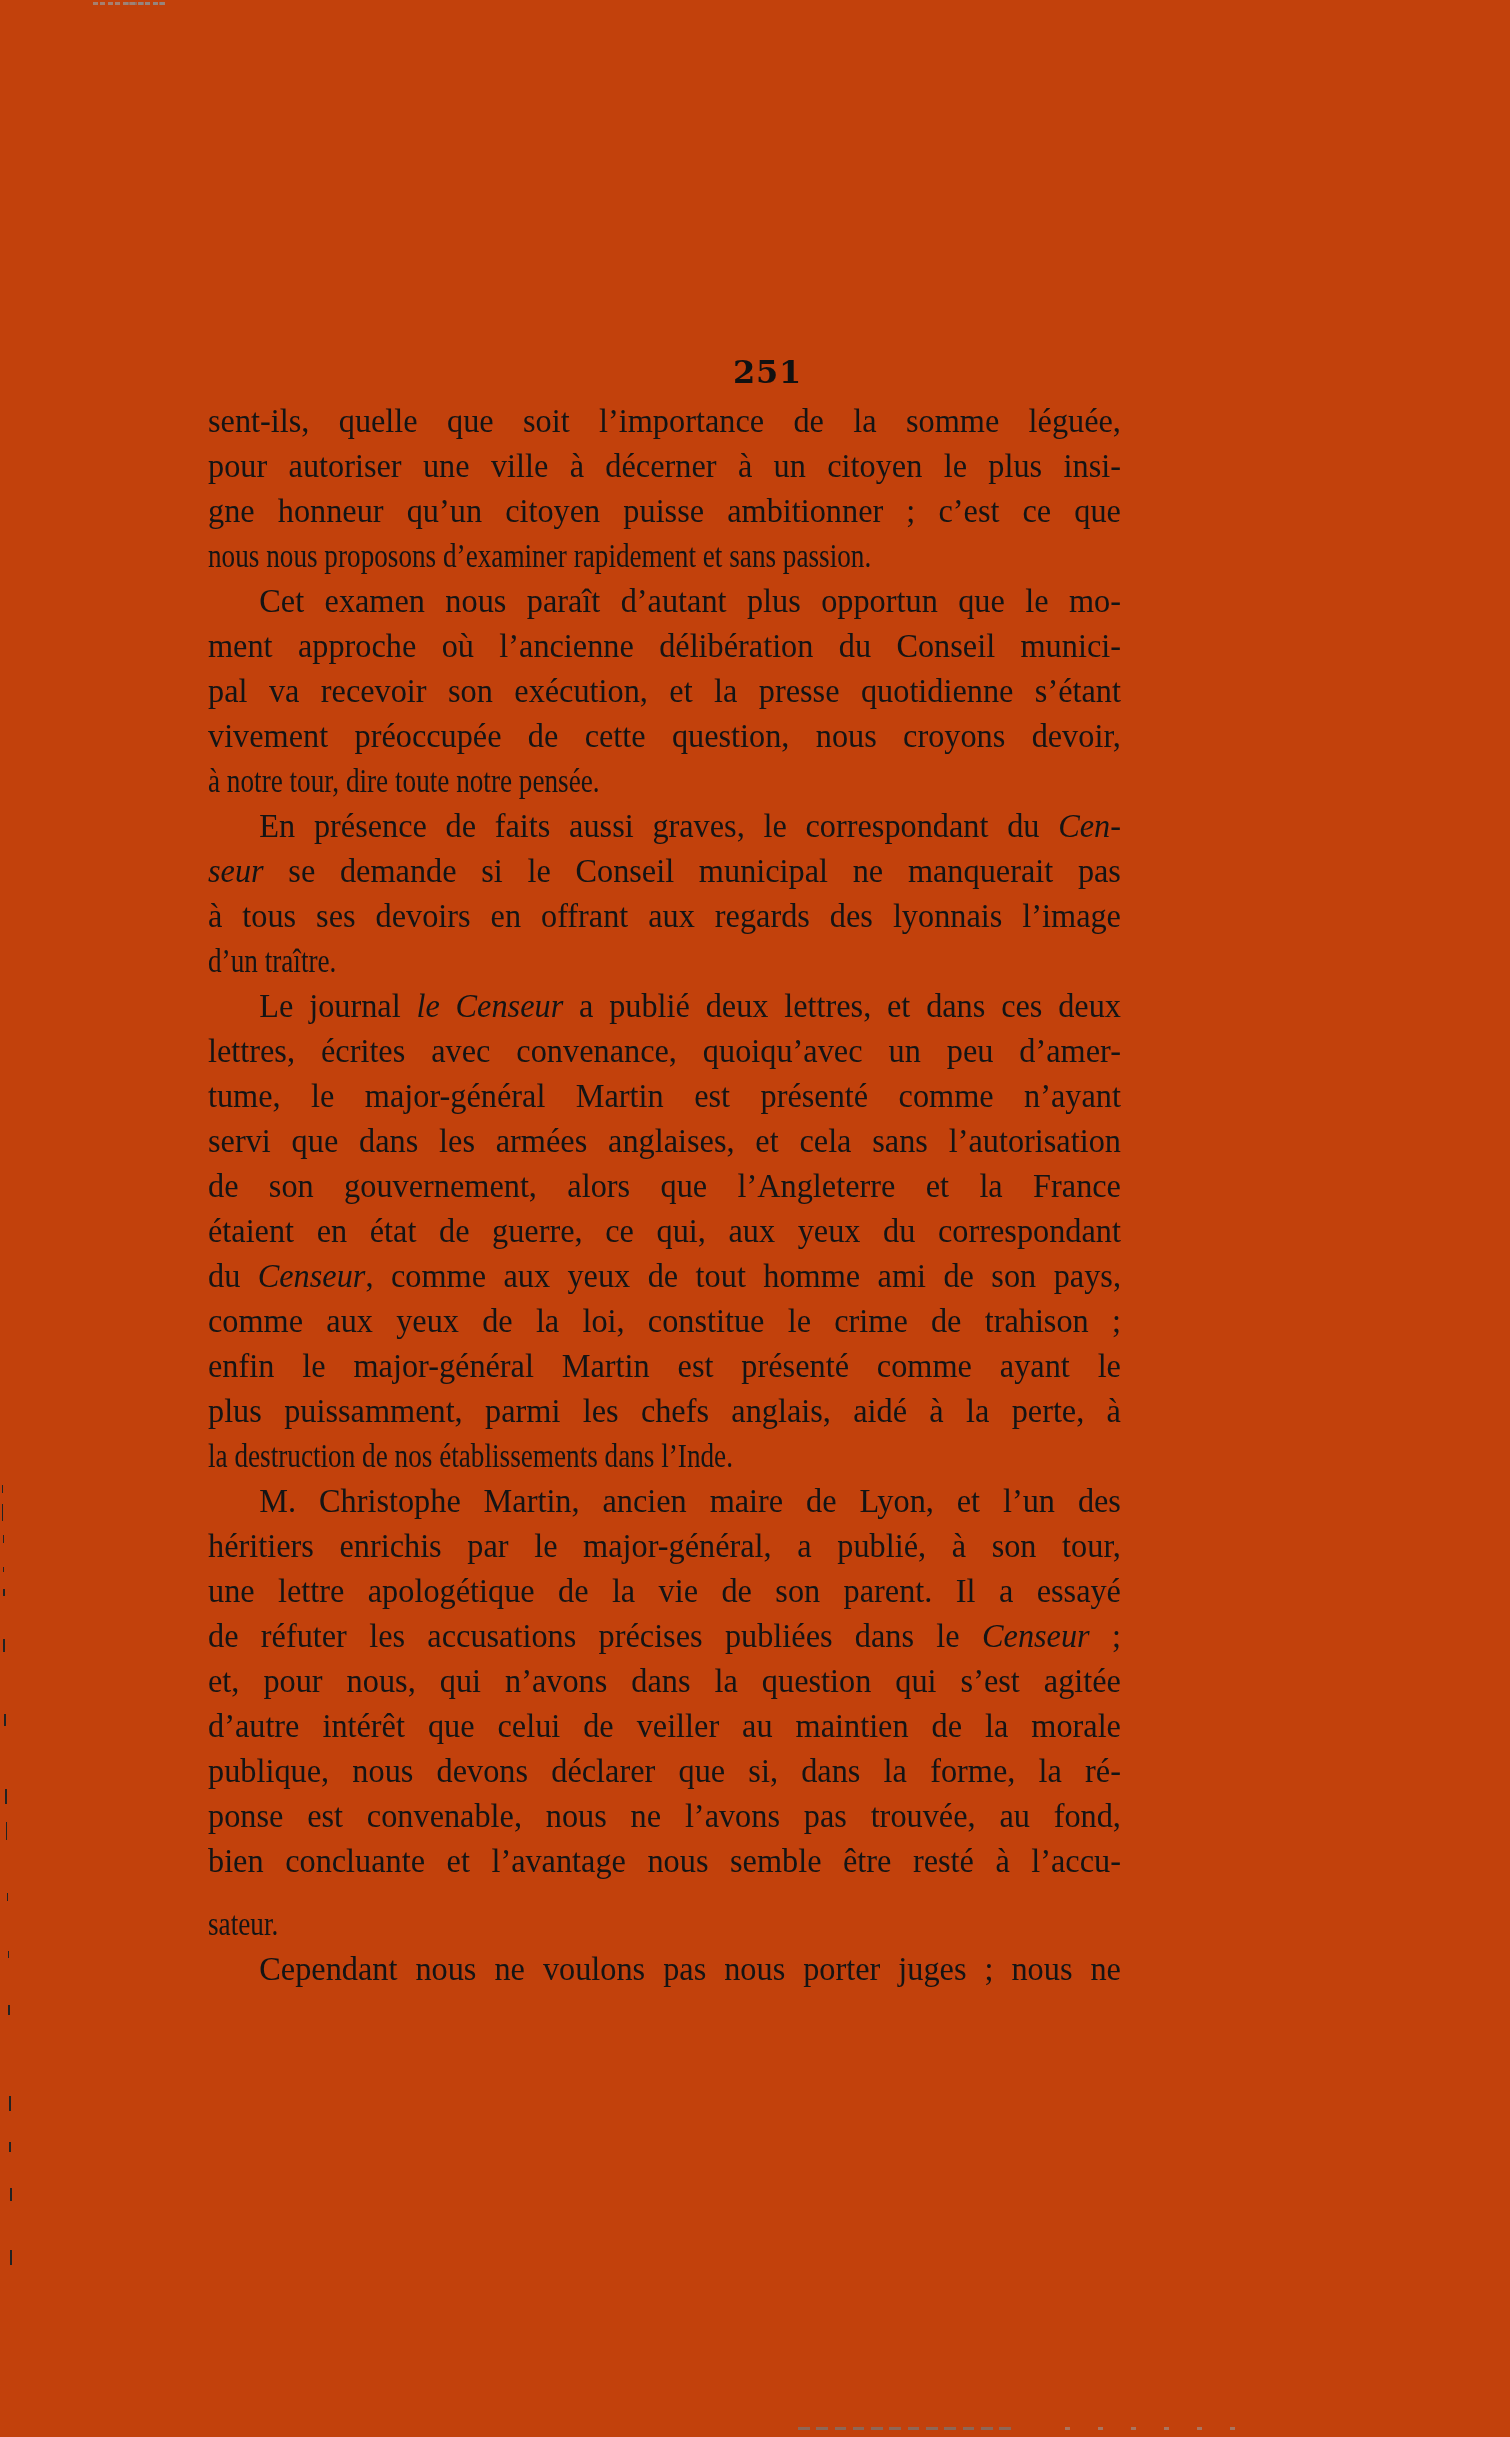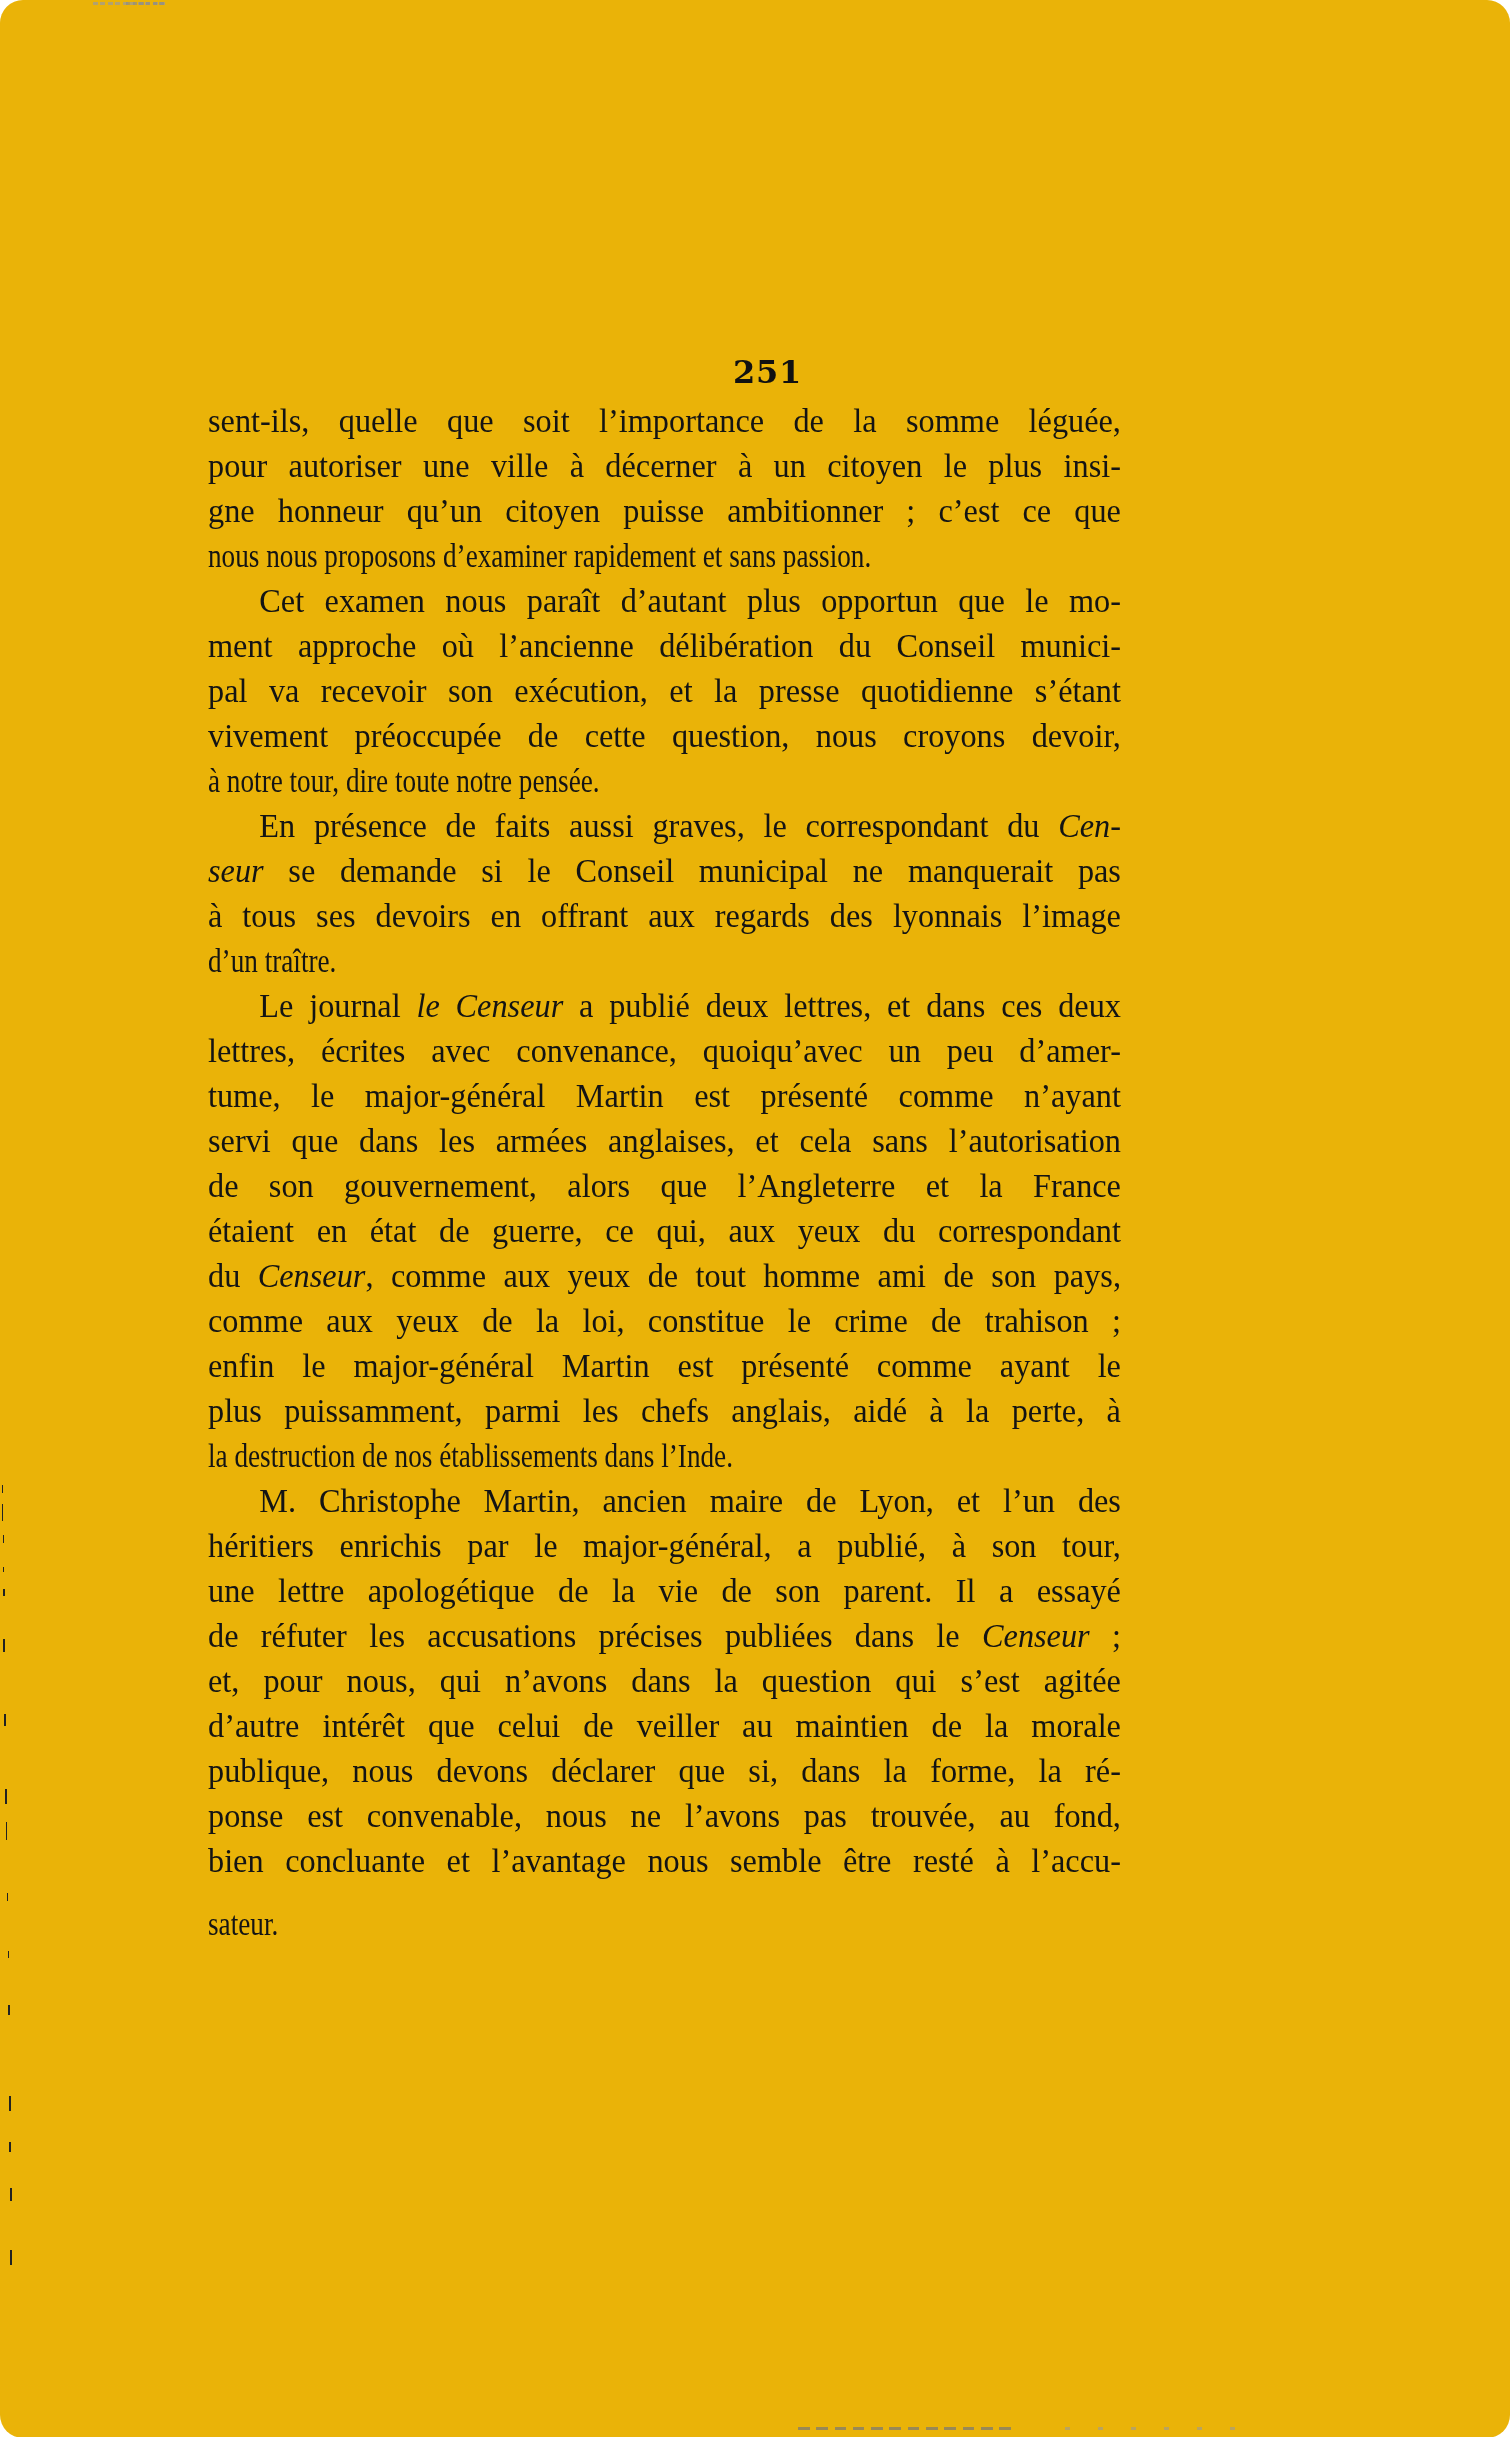--- a/index.html
+++ b/index.html
@@ -1,17 +1,17 @@
 <!DOCTYPE html>
 <html style="font-size:13.3px"><head>
 <meta charset="utf-8">
 <style>
   html, body { margin: 0; padding: 0; background: #ffffff; }
   body { width: 1510px; height: 2438px; position: relative; overflow: hidden; }
-  .page { position: absolute; left: 0; top: 0; width: 1510px; height: 2438px; background: #eab308; border-radius: 23px; }
+  .page { position: absolute; left: 0; top: 0; width: 1510px; height: 2438px; background: #c2410c; }
   .scan-top { position: absolute; top: 1.7px; left: 93px; width: 75px; height: 3.3px;
     background: repeating-linear-gradient(90deg, #9a9a9a 0 5px, transparent 5px 7.5px); opacity: .7; }
   .scan-top2 { position: absolute; top: 1.7px; left: 126px; width: 40px; height: 3.3px;
     background: repeating-linear-gradient(90deg, #888 0 4.2px, transparent 4.2px 6.7px); opacity: .6; }
   .scan-bottom { position: absolute; top: 2427px; left: 798px; width: 216px; height: 2.5px;
     background: repeating-linear-gradient(90deg, #777 0 11.6px, transparent 11.6px 18.3px); opacity: .7; }
   .scan-bottom2 { position: absolute; top: 2427px; left: 1065px; width: 183px; height: 2.5px;
     background: repeating-linear-gradient(90deg, #999 0 5px, transparent 5px 33px); opacity: .6; }
   .margin-marks { position: absolute; left: 0; top: 1456px; width: 16.6px; height: 832px; }
   .mark { position: absolute; width: 1.7px; background: #222; }
@@ -102,15 +102,18 @@
         <div class="line" style="width: 961px; transform: scaleX(0.95);"><span>héritiers enrichis par le major-général, a publié, à son tour,</span></div>
         <div class="line" style="width: 961px; transform: scaleX(0.95);"><span>une lettre apologétique de la vie de son parent. Il a essayé</span></div>
         <div class="line" style="width: 961px; transform: scaleX(0.95);"><span>de réfuter les accusations précises publiées dans le </span><span class="it">Censeur</span><span> ;</span></div>
         <div class="line" style="width: 961px; transform: scaleX(0.95);"><span>et, pour nous, qui n’avons dans la question qui s’est agitée</span></div>
         <div class="line" style="width: 961px; transform: scaleX(0.95);"><span>d’autre intérêt que celui de veiller au maintien de la morale</span></div>
         <div class="line" style="width: 961px; transform: scaleX(0.95);"><span>publique, nous devons déclarer que si, dans la forme, la ré-</span></div>
         <div class="line" style="width: 961px; transform: scaleX(0.95);"><span>ponse est convenable, nous ne l’avons pas trouvée, au fond,</span></div>
         <div class="line" style="width: 961px; transform: scaleX(0.95);"><span>bien concluante et l’avantage nous semble être resté à l’accu-</span></div>
         <div class="line last gap" style="width: 1142px; transform: scaleX(0.8);"><span>sateur.</span></div>
       </div>
+      <div>
+        <div class="line indent" style="width: 961px; transform: scaleX(0.95); padding-left: 54px;"><span>Cependant nous ne voulons pas nous porter juges ; nous ne</span></div>
+      </div>
     </div>
 </div>
 
 
 </body></html>

